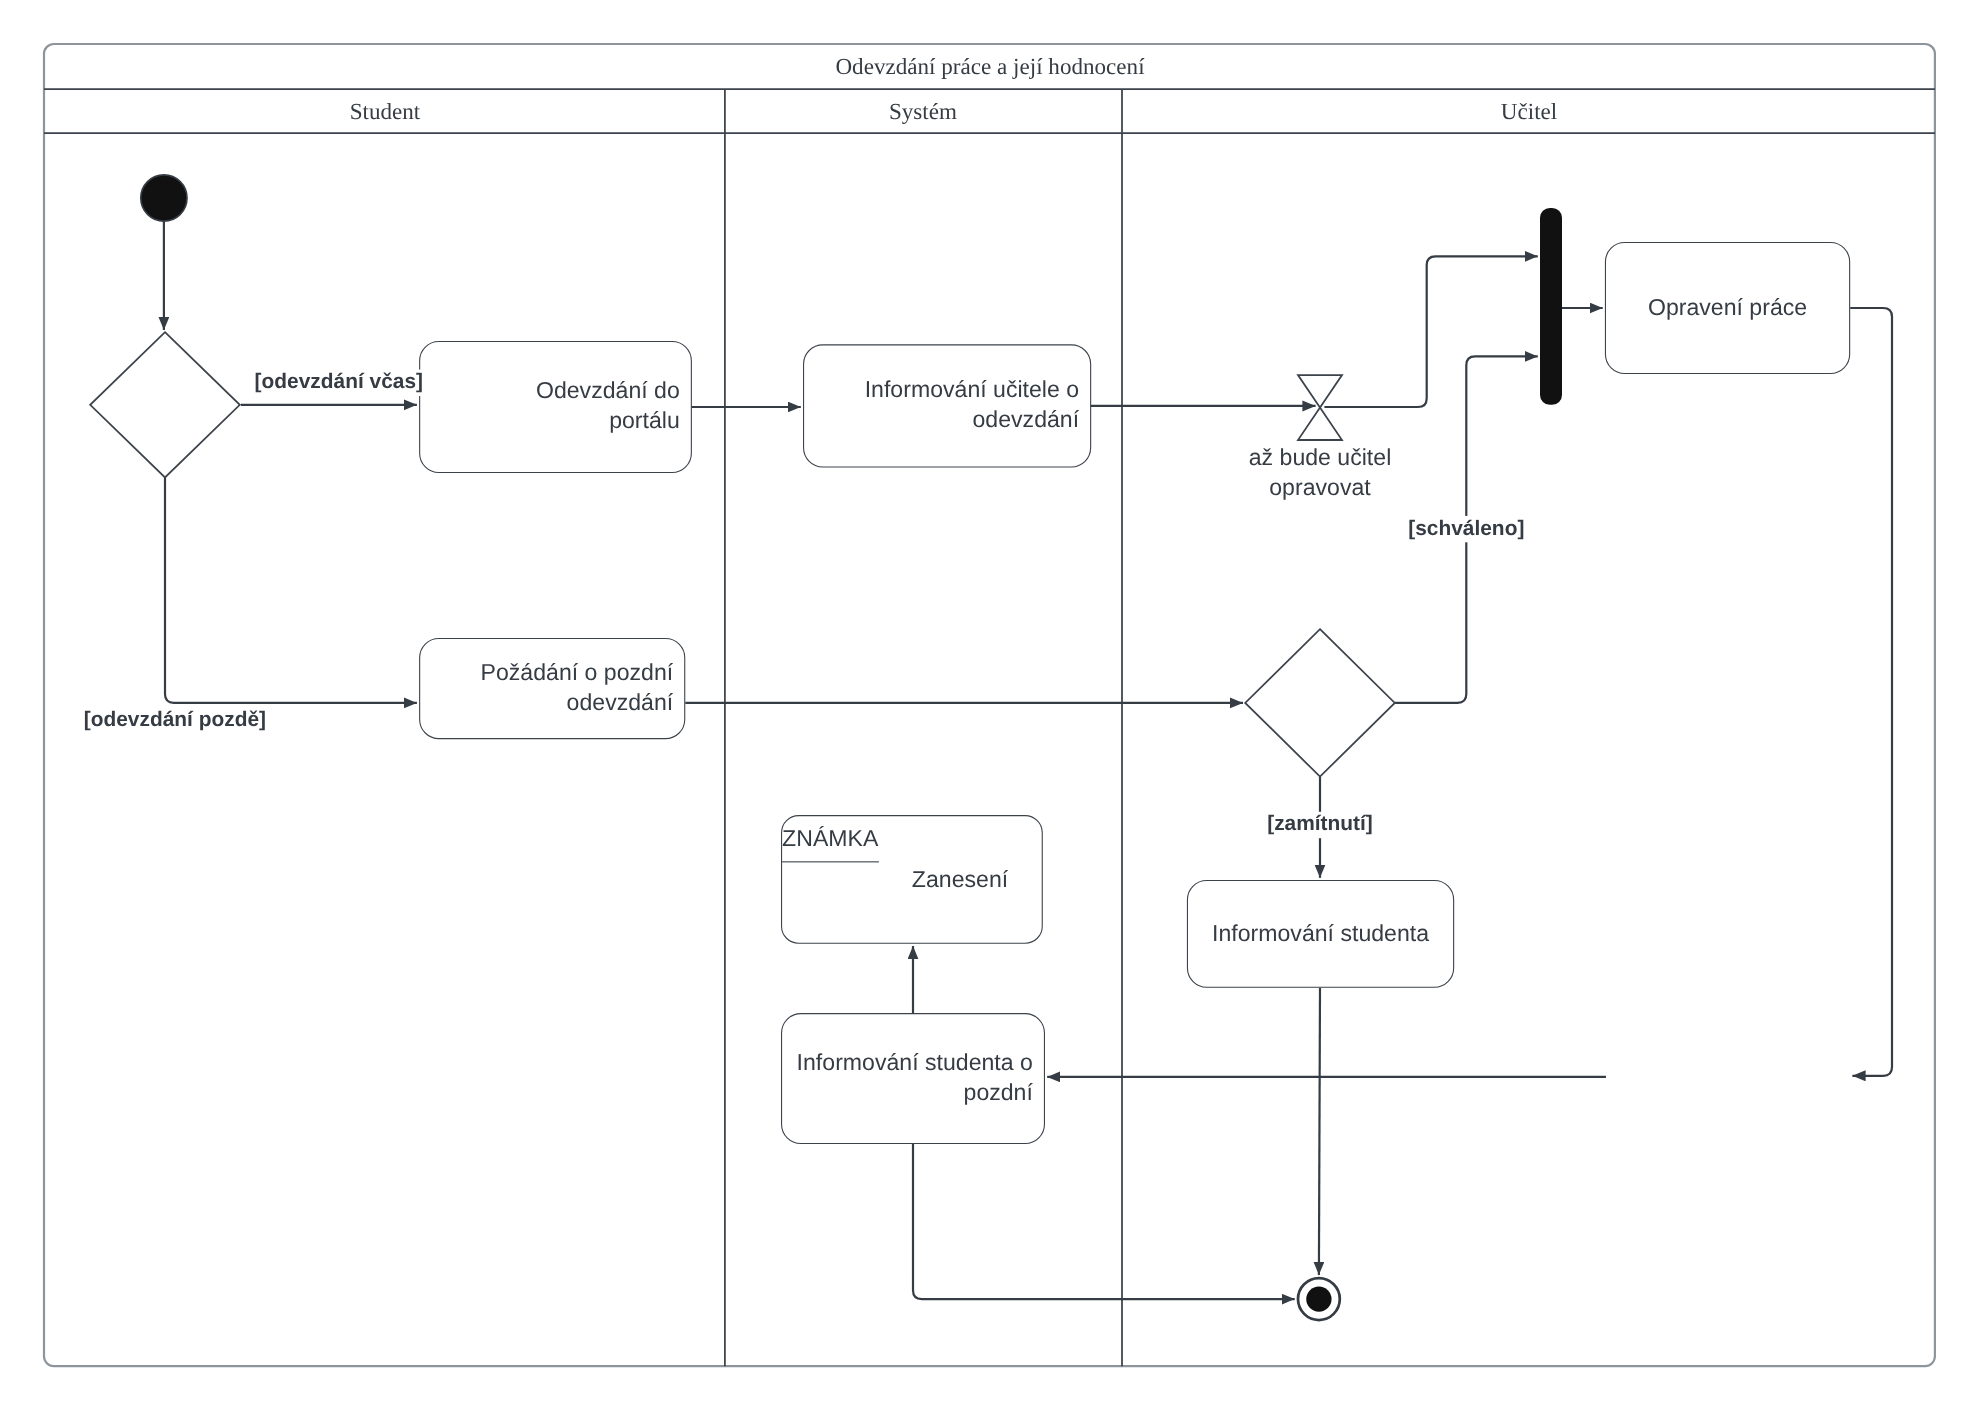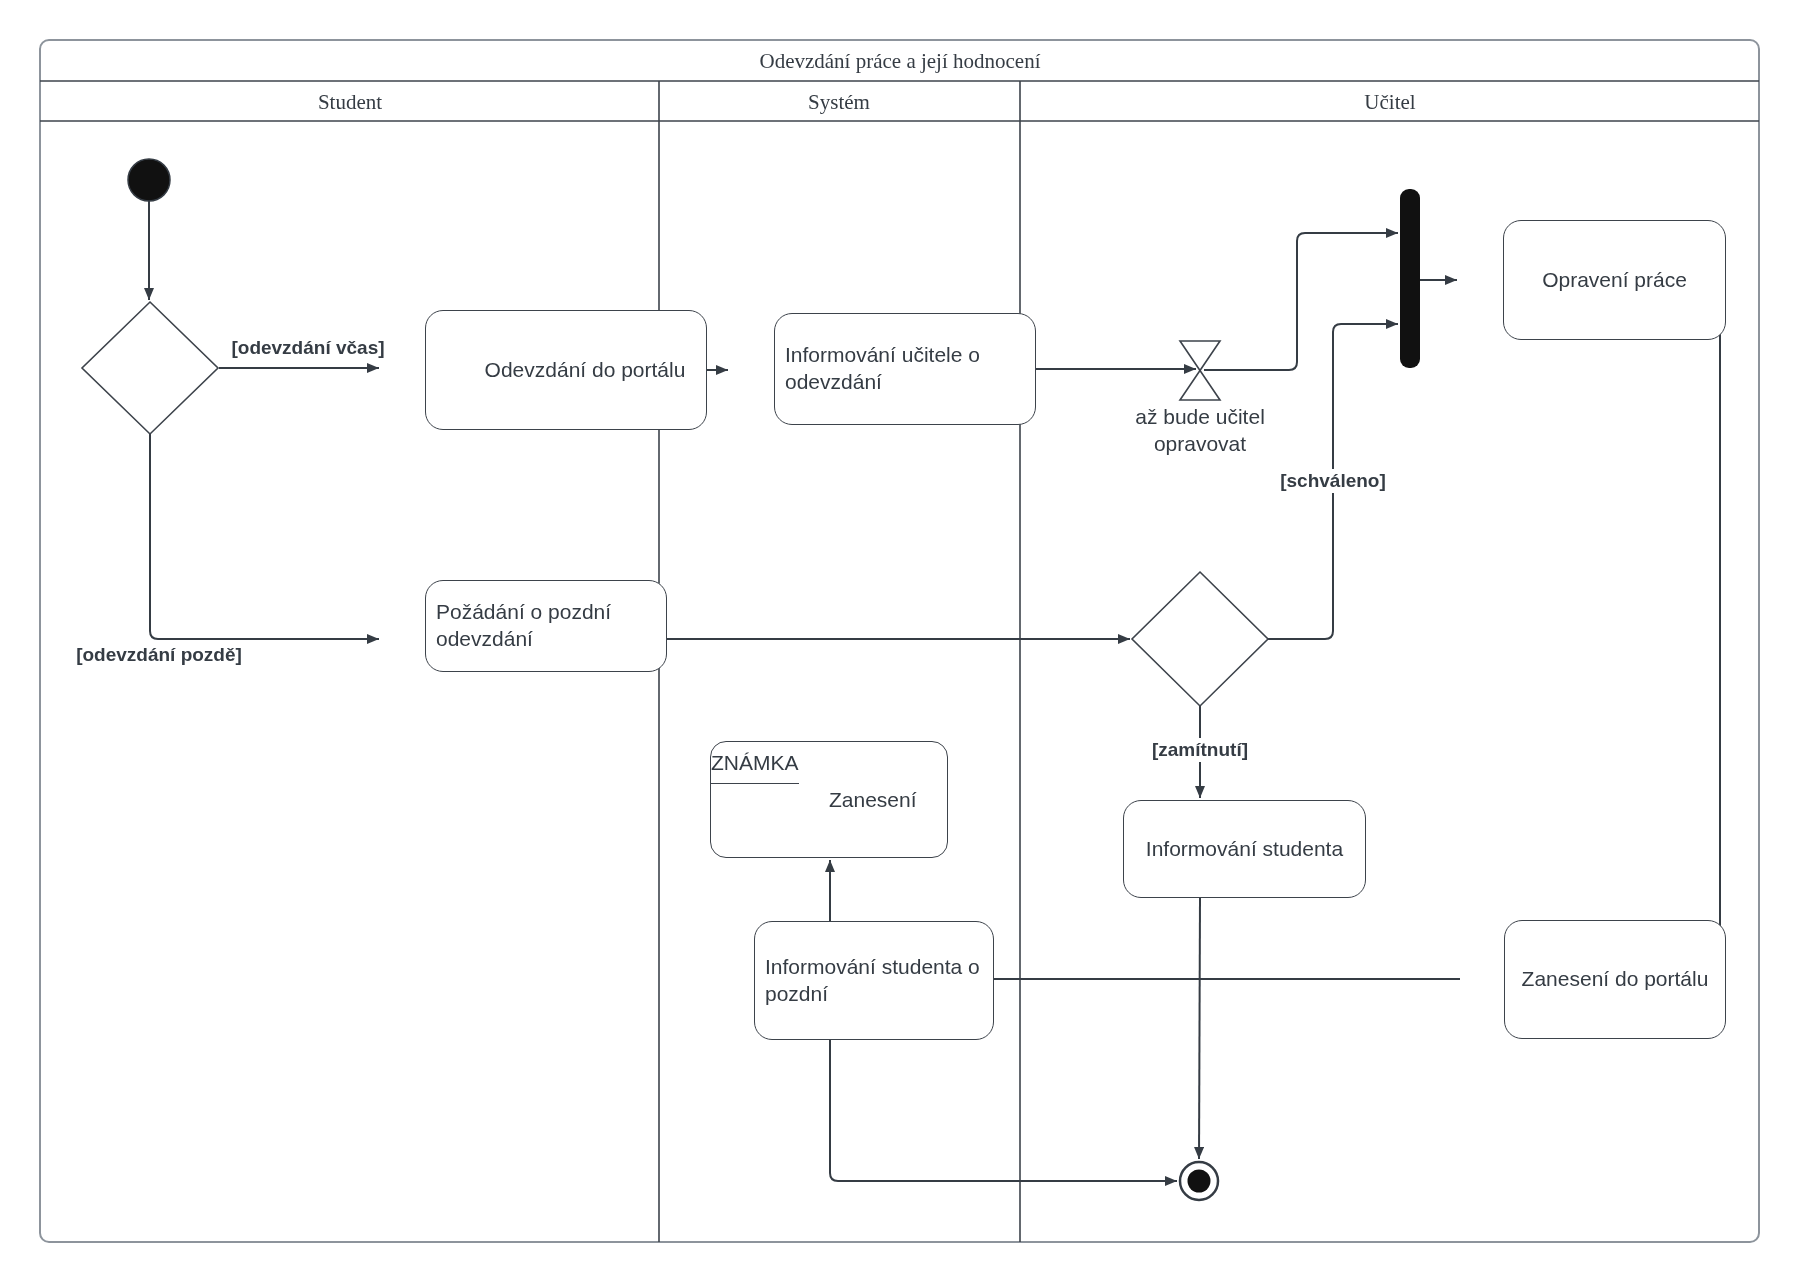--- a/index.html
+++ b/index.html
@@ -12,22 +12,22 @@
     font-size:21px;color:#353c44;text-align:center;white-space:nowrap;font-family:Liberation Serif, serif;
   }
   .guard{
     position:absolute;transform:translate(-50%,-50%);
     font-size:19px;font-weight:700;color:#353c44;text-align:right;
     white-space:nowrap;background:#ffffff;padding:1px 3px;
   }
   .action{
     position:absolute;box-sizing:border-box;
     border:1.6px solid #3d434b;border-radius:18px;background:#ffffff;
-    display:flex;align-items:center;justify-content:center;text-align:left;
-    font-size:21px;line-height:1.28;color:#353c44;padding:4px 10px;margin-left:44px;
+    display:flex;align-items:center;justify-content:center;text-align:right;
+    font-size:21px;line-height:1.28;color:#353c44;padding:4px 10px;
   }
   .objnode{
     position:absolute;box-sizing:border-box;
     border:1.6px solid #3d434b;border-radius:16px;background:#ffffff;
     display:flex;flex-direction:row;font-size:21px;color:#353c44;
   }
   .objnode .objtitle{
     box-sizing:border-box;height:42px;border-bottom:1.6px solid #3d434b;
     display:flex;align-items:center;justify-content:center;
   }
@@ -83,21 +83,21 @@
     <rect x="1400" y="189" width="20" height="179" rx="9" fill="#111111"></rect>
     <circle cx="1199" cy="1181" r="19" fill="#ffffff" stroke="#353c44" stroke-width="2.5"></circle>
     <circle cx="1199" cy="1181" r="11.5" fill="#111111"></circle>
   </svg>
 
   <div class="label" style="left:900px;top:61px;">Odevzdání práce a její hodnocení</div>
   <div class="label" style="left:350px;top:102px;">Student</div>
   <div class="label" style="left:839px;top:102px;">Systém</div>
   <div class="label" style="left:1390px;top:102px;">Učitel</div>
 
-  <div class="action" style="left:381px;top:310px;width:282px;height:120px;padding-left:48px;">
+  <div class="action" style="left:381px;top:310px;width:248px;height:120px;padding-left:48px;">
     <span>Odevzdání do portálu</span>
   </div>
 
   <div class="action" style="left:730px;top:313px;width:262px;height:112px;">
     <span>Informování učitele o odevzdání</span>
   </div>
 
   <div class="action" style="left:1459px;top:220px;width:223px;height:120px;">
     <span>Opravení práce</span>
   </div>
@@ -107,23 +107,20 @@
   </div>
 
   <div class="action" style="left:1079px;top:800px;width:243px;height:98px;">
     <span>Informování studenta</span>
   </div>
 
   <div class="action" style="left:710px;top:921px;width:240px;height:119px;">
     <span>Informování studenta o pozdní</span>
   </div>
 
-  <div class="action" style="left:1460px;top:920px;width:222px;height:119px;">
-    <span>Zanesení do portálu</span>
-  </div>
 
   <div class="objnode" style="left:710px;top:741px;width:238px;height:117px;">
     <div class="objtitle">ZNÁMKA</div>
     <div class="objstate">Zanesení</div>
   </div>
 
   <div class="waittext" style="left:1200px;top:403px;">až bude učitel opravovat</div>
 
   <div class="guard" style="left:308px;top:348px;">[odevzdání včas]</div>
   <div class="guard" style="left:159px;top:655px;">[odevzdání pozdě]</div>

